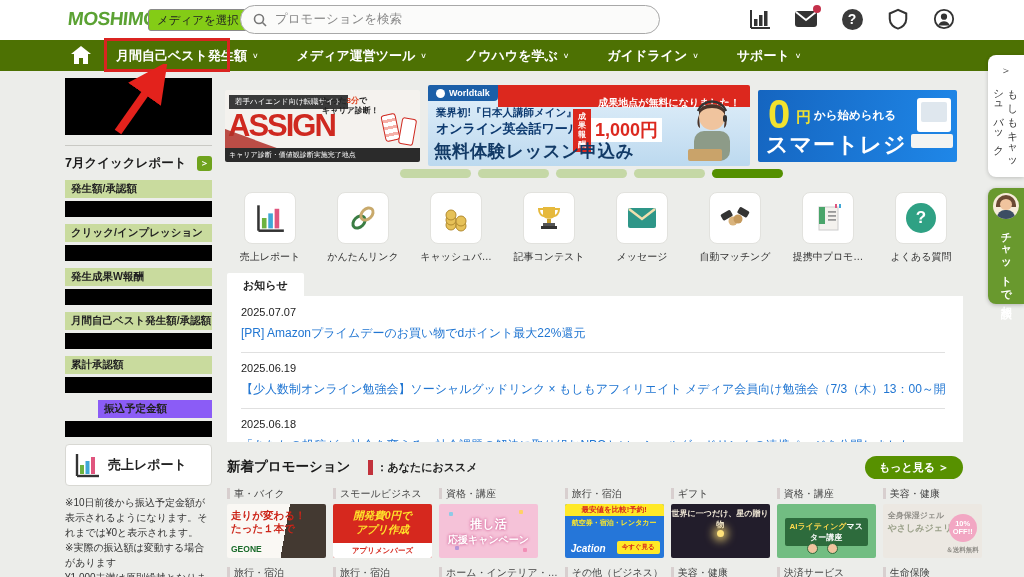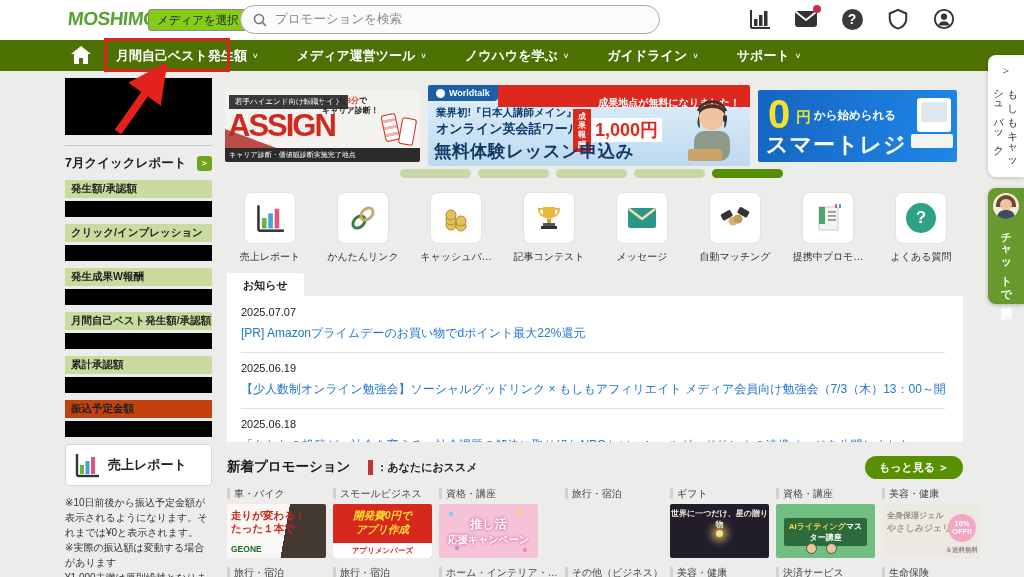--- a/index.html
+++ b/index.html
@@ -51,21 +51,21 @@
   .sidebar { position:absolute; left:65px; top:78px; width:147px; }
   .redacted-lg { width:147px; height:57px; background:#000; }
   .side-divider { margin:10px 0 9px 0; border-top:1px solid #c9c9c4; }
   .qr-head { display:flex; align-items:center; justify-content:space-between; margin-bottom:8px; }
   .qr-title { font-size:12.5px; font-weight:bold; color:#1a1a1a; }
   .qr-btn { width:15px; height:15px; background:#6fa31d; border-radius:3px; color:#fff; font-size:9px; font-weight:bold;
           display:flex; align-items:center; justify-content:center; cursor:pointer; }
   .metric-label { height:18px; font-size:10.5px; font-weight:bold; color:#222; padding-left:6px;
           display:flex; align-items:center; margin-bottom:3px; white-space:nowrap; overflow:hidden; }
   .m-green { background:#c9db9e; }
-  .m-orange { background:#c2410c; }
+  .m-orange { background:#8b5cf6;margin-left:33px; }
   .redacted-sm { width:147px; height:16px; background:#000; margin-bottom:7px; }
   .sales-card { margin-top:4px; width:147px; height:42px; background:#fff; border:1px solid #d8d8d3; border-radius:4px;
           display:flex; align-items:center; gap:8px; padding-left:8px; cursor:pointer; }
   .sales-card .lbl { font-size:13px; font-weight:bold; color:#222; }
   .side-notes { margin-top:9px; font-size:10px; color:#333; line-height:1.5; }
 
   
   .main { position:absolute; left:225px; top:0; width:740px; height:577px; }
 
   
@@ -529,20 +529,26 @@
         <span class="confetti" style="left:84px;top:44px;background:#f28fb6;"></span>
         <div class="t1">推し活</div>
         <div class="t2">応援キャンペーン</div>
       </div>
     </div>
     <div>
       <div class="cat-row">
           <span class="cat-bar"></span>
           <span class="cat-txt">旅行・宿泊</span>
         </div>
+      <div class="mini mb-jcat">
+        <div class="strip">最安値を比較!予約!</div>
+        <div class="mid">航空券・宿泊・レンタカー</div>
+        <div class="brand">Jcation</div>
+        <div class="cta">今すぐ見る</div>
+      </div>
     </div>
     <div>
       <div class="cat-row">
           <span class="cat-bar"></span>
           <span class="cat-txt">ギフト</span>
         </div>
       <div class="mini mb-gift">
         <div class="t">世界に一つだけ、星の贈り物</div>
         <div class="star"></div>
       </div>

